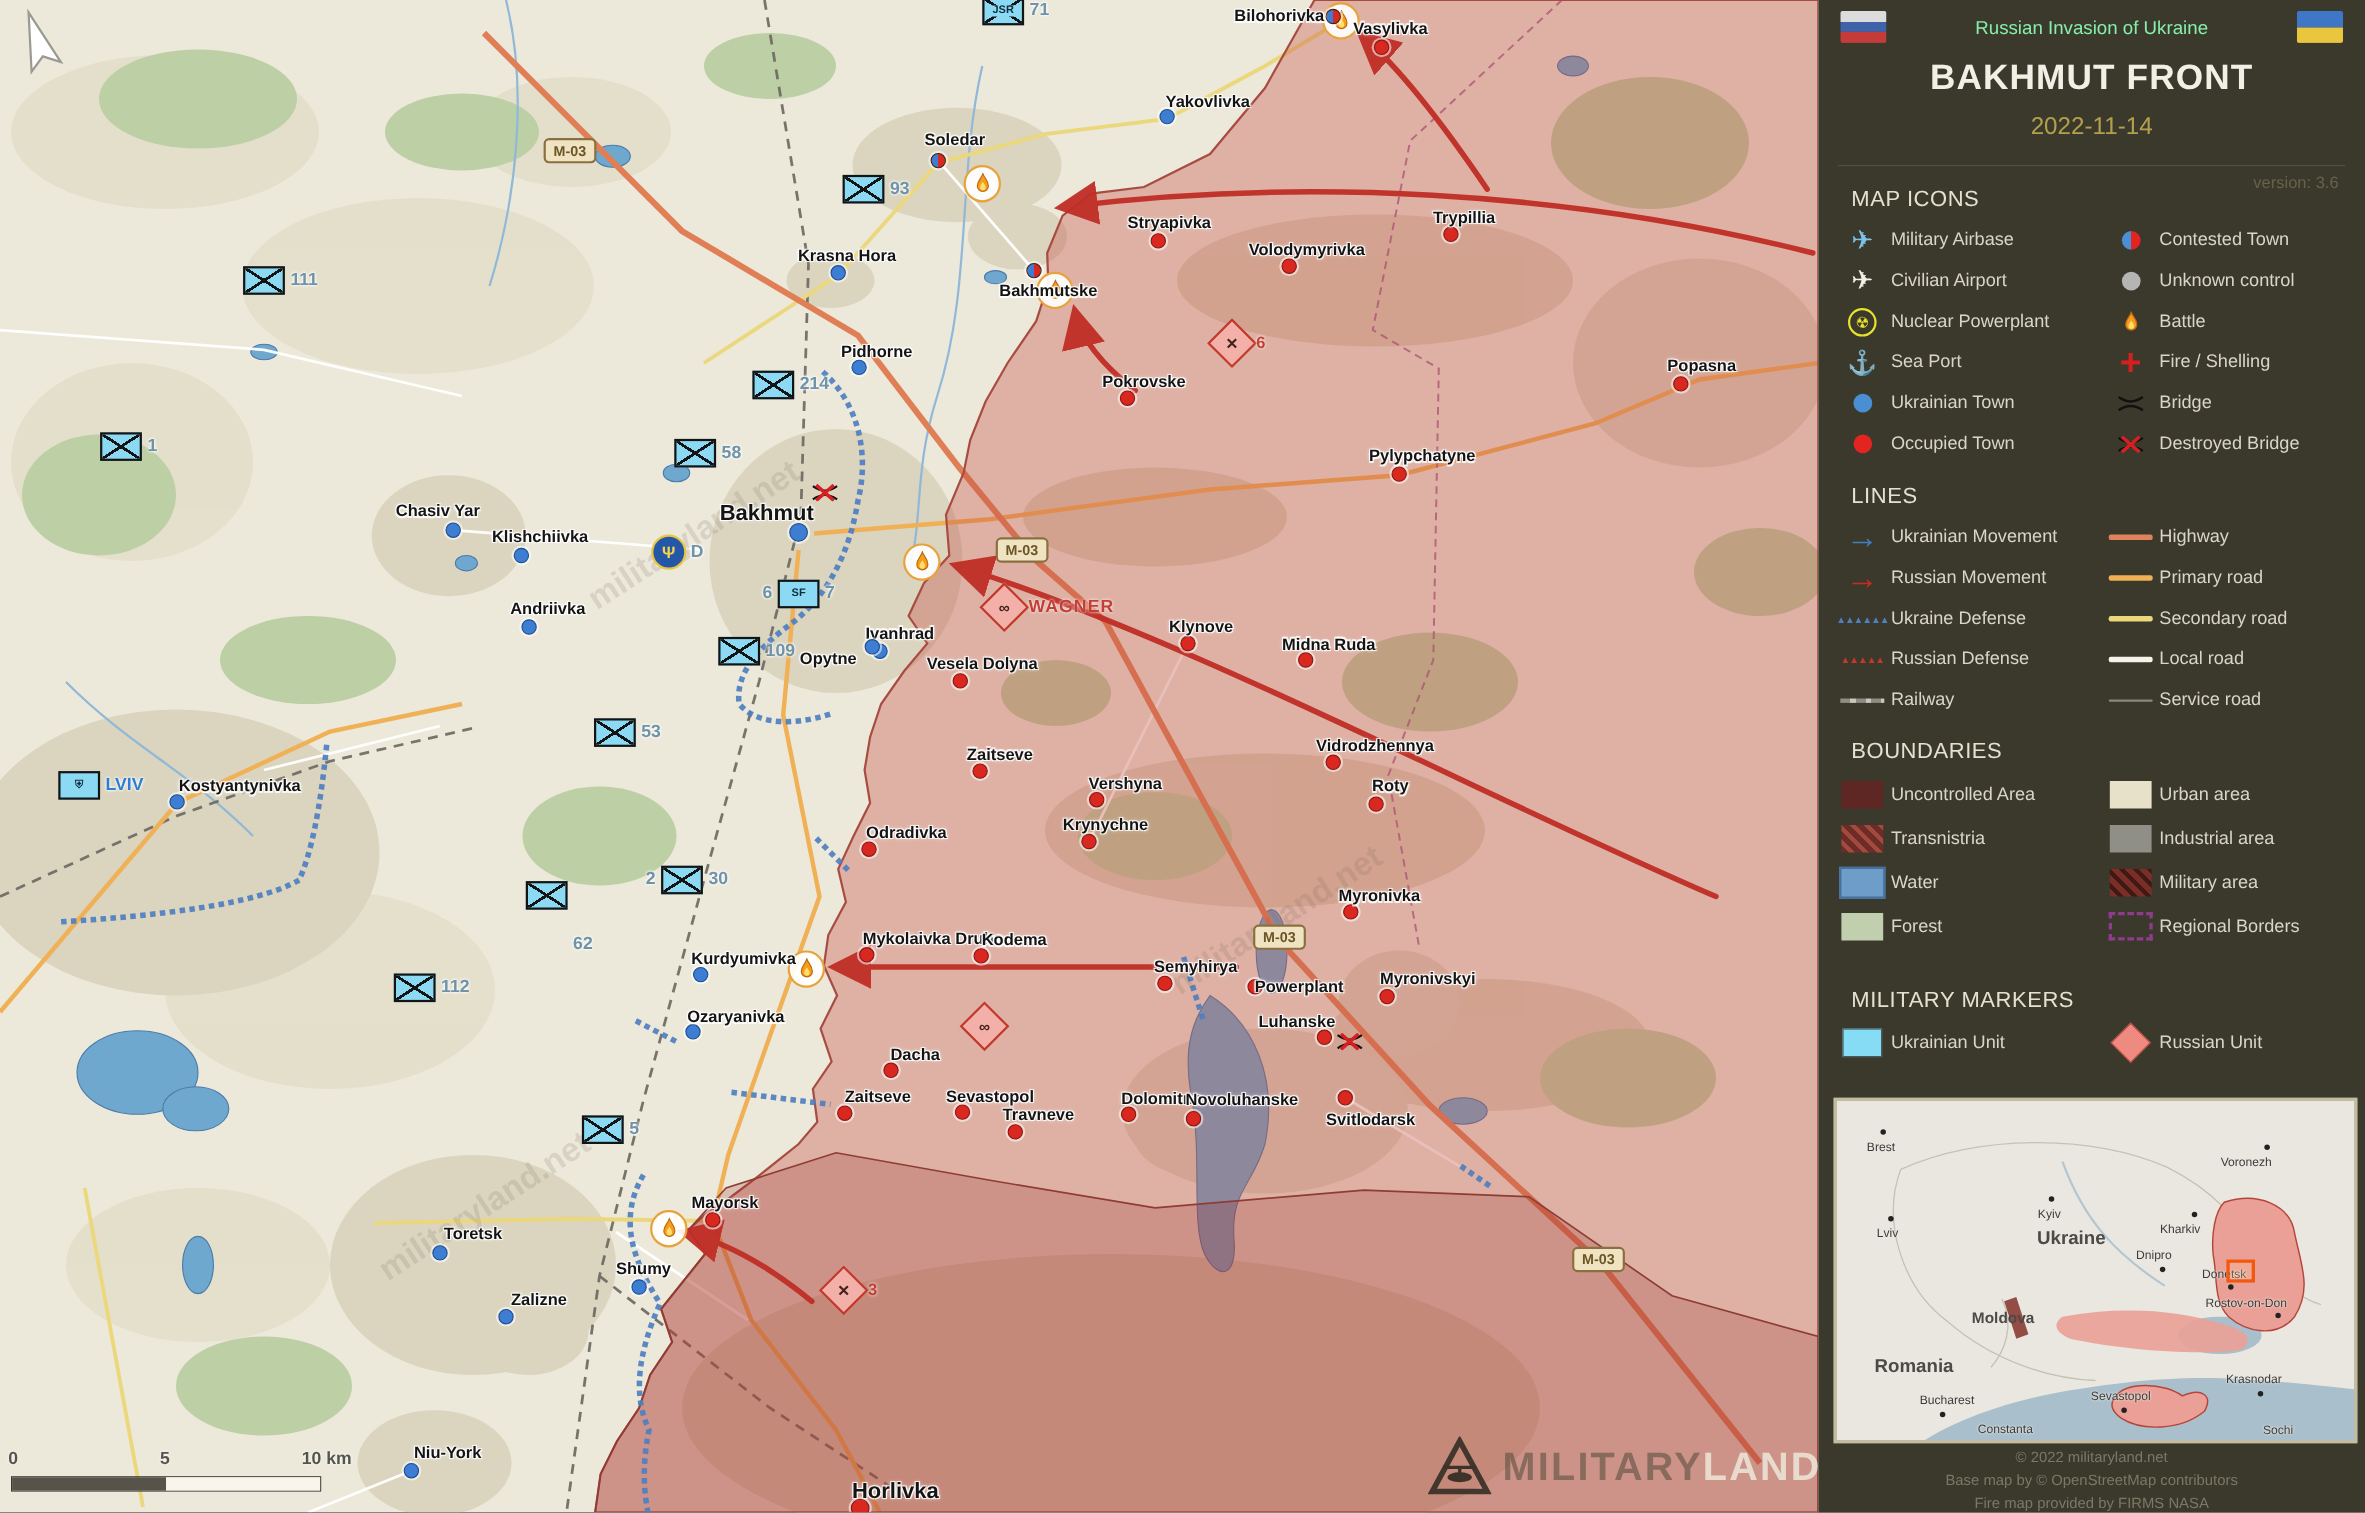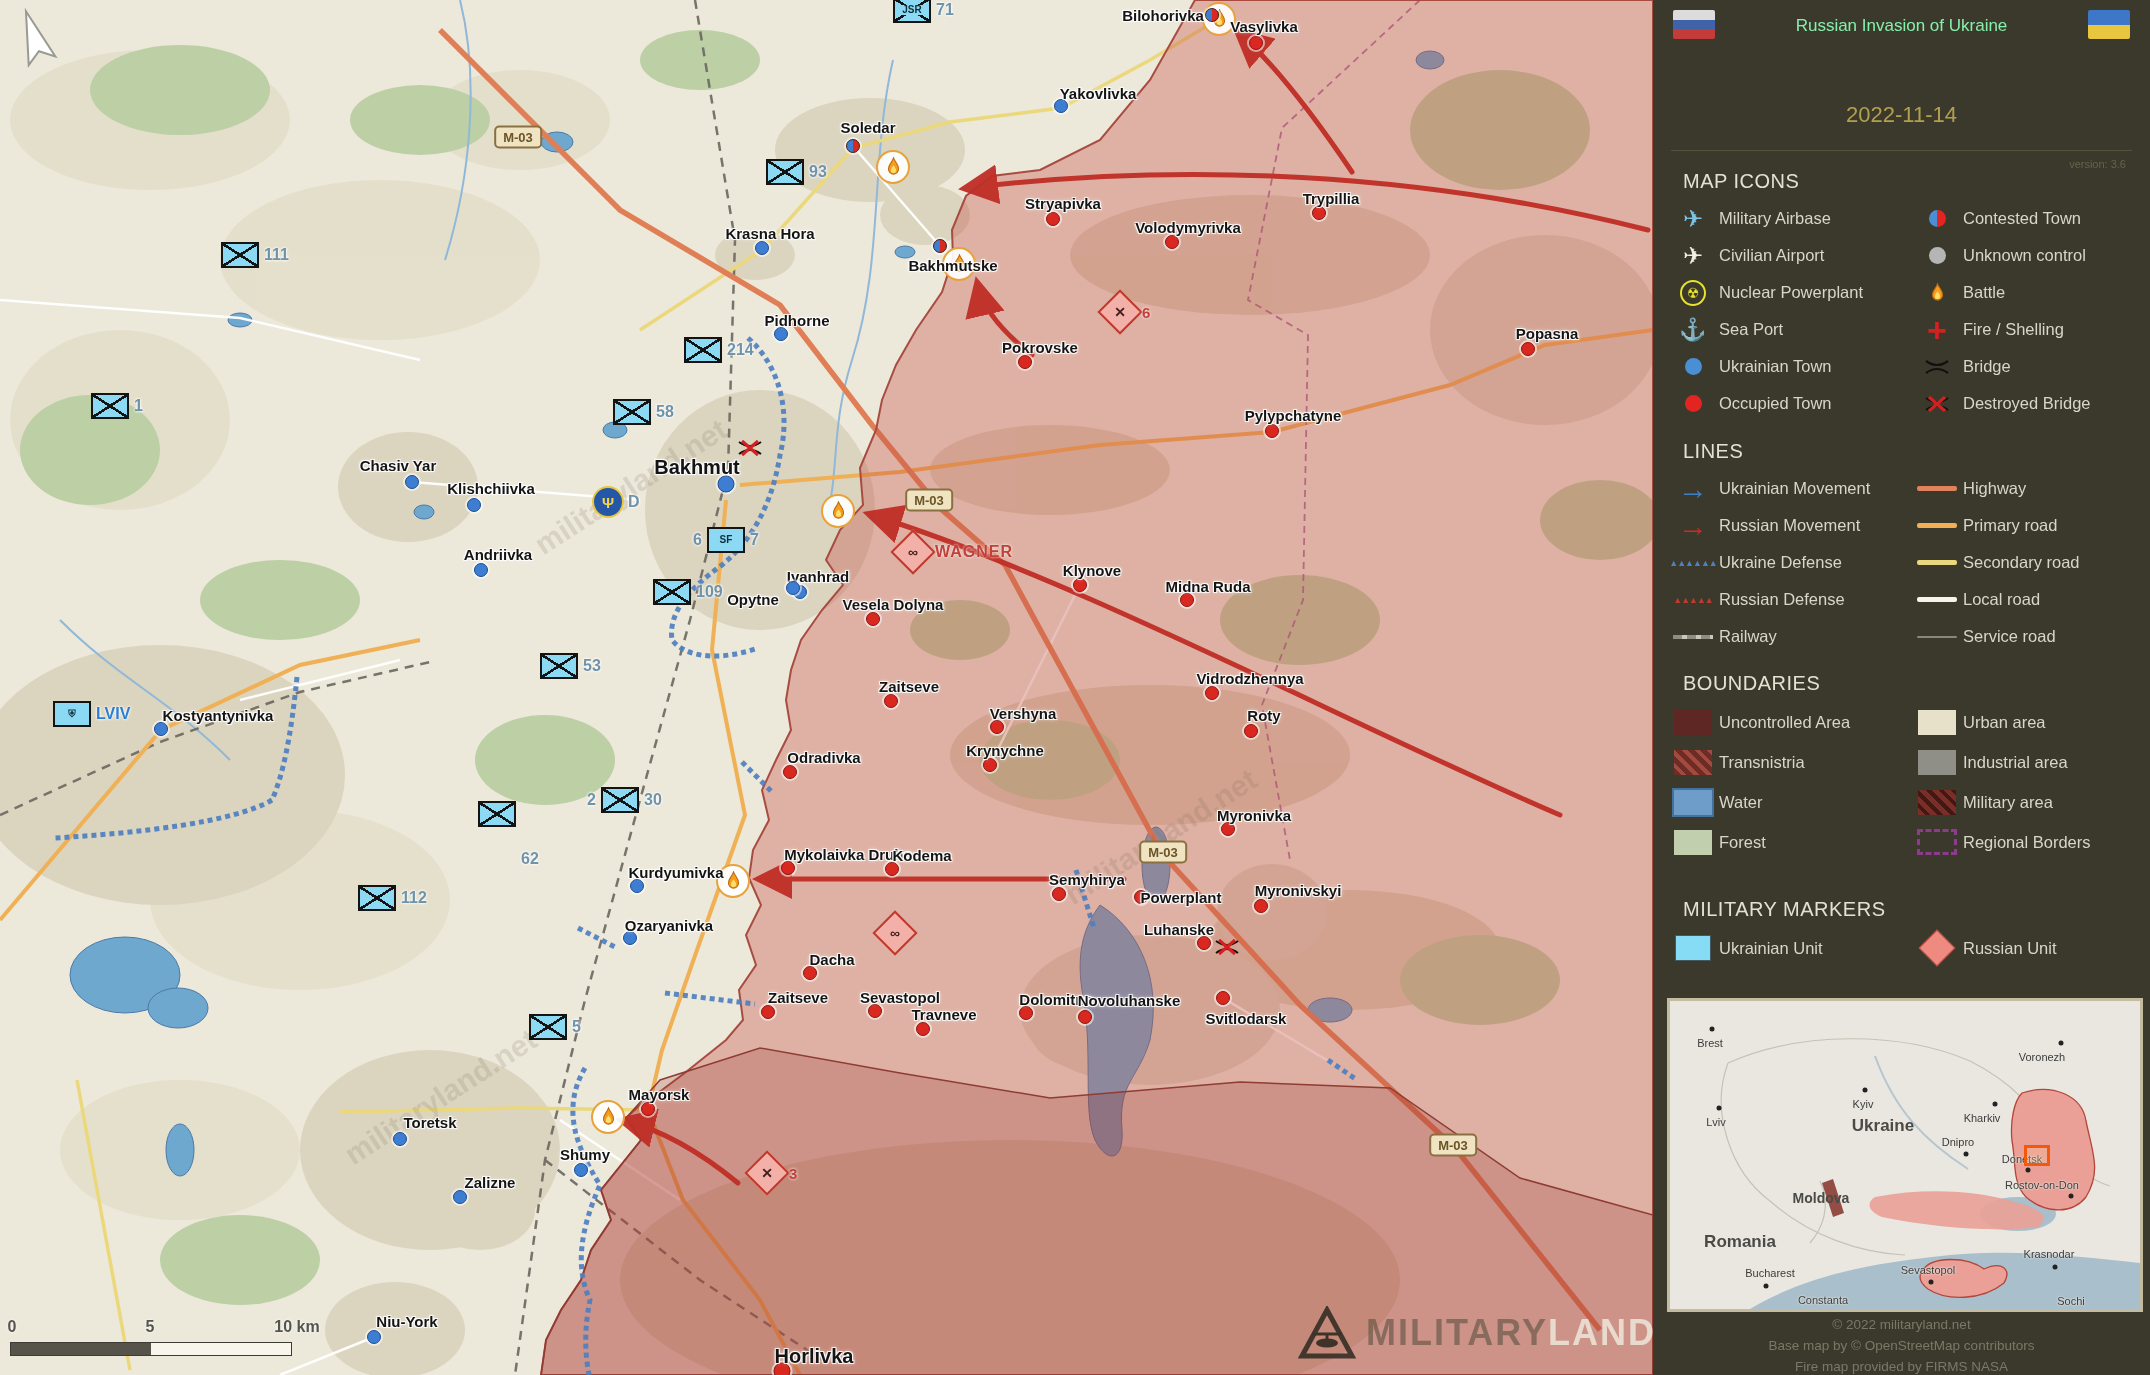--- a/index.html
+++ b/index.html
@@ -51,21 +51,21 @@
   #brand .t1{font-size:36px;font-weight:700;letter-spacing:2px;color:rgba(80,75,58,.55);}
   #brand .t2{font-size:36px;font-weight:700;letter-spacing:2px;color:rgba(240,236,224,.8);}
   
   #sidebar{position:absolute;left:1653px;top:0;width:497px;height:1375px;background:#3a392b;color:#d9d6c8;}
   .flag{position:absolute;width:42px;height:29px;border-radius:2px;overflow:hidden;}
   .flag div{height:33.34%;}
   #title{position:absolute;left:0;top:16px;width:100%;text-align:center;font-size:17px;color:#86efac;}
   #main-title{position:absolute;left:0;top:52px;width:100%;text-align:center;font-size:32px;font-weight:700;color:#f2f0e6;letter-spacing:1px;}
   #date{position:absolute;left:0;top:102px;width:100%;text-align:center;font-size:22px;color:#b3a04e;}
   #divider{position:absolute;left:18px;top:150px;width:461px;border-top:1px solid #55523c;}
-  #version{position:absolute;right:24px;top:158px;font-size:11px;color:#67634a;}
+  #version{position:absolute;right:24px;top:158px;font-size:15px;color:#67634a;}
   .sec-head{position:absolute;left:30px;font-size:20px;color:#e4e1d0;letter-spacing:.5px;}
   .leg-col{position:absolute;width:235px;}
   .leg-row{display:flex;align-items:center;height:37px;}
   .leg-row.tall{height:40px;}
   .leg-ic{width:52px;display:flex;align-items:center;justify-content:center;flex:0 0 52px;}
   .leg-lab{font-size:16.5px;color:#d9d6c8;white-space:nowrap;}
   
   .ic{display:inline-flex;align-items:center;justify-content:center;}
   .ic-military-airbase::before{content:"\2708";color:#7cc3e8;font-size:24px;}
   .ic-civilian-airport::before{content:"\2708";color:#f2f0e6;font-size:24px;}
@@ -500,20 +500,21 @@
     <div class="flag" style="left:20px;top:10px;">
       <div style="background:#dcdcdc;"></div>
         <div style="background:#3f62a8;"></div>
         <div style="background:#c43c39;"></div>
     </div>
     <div class="flag" style="right:20px;top:10px;">
       <div style="background:#3f77c8;height:50%;"></div>
         <div style="background:#e8c63e;height:50%;"></div>
     </div>
     <div id="title">Russian Invasion of Ukraine</div>
+    <div id="main-title">BAKHMUT FRONT</div>
     <div id="date">2022-11-14</div>
     <div id="divider"></div>
     <div id="version">version: 3.6</div>
 
     <div class="sec-head" style="top:170px;">MAP ICONS</div>
     <div class="leg-col" id="mi-left" style="left:14px;top:200px;text-align:center;">
         <div class="leg-row">
           <div class="leg-ic">
             <div class="ic ic-military-airbase"></div>
           </div>

